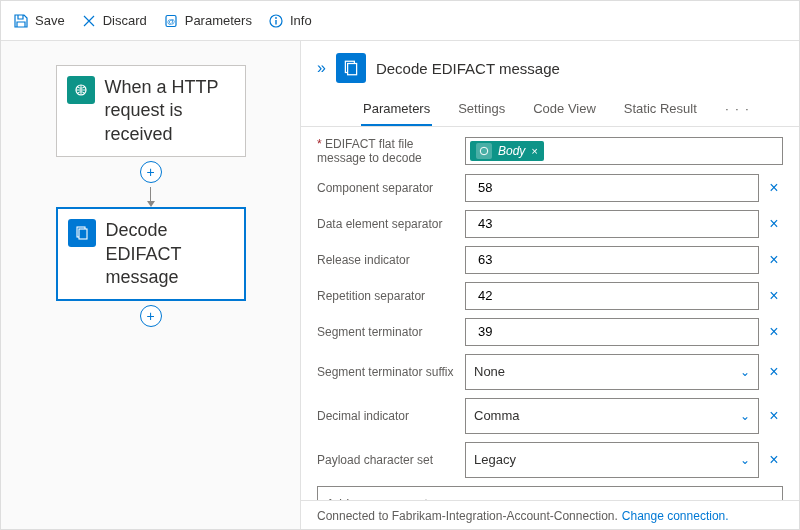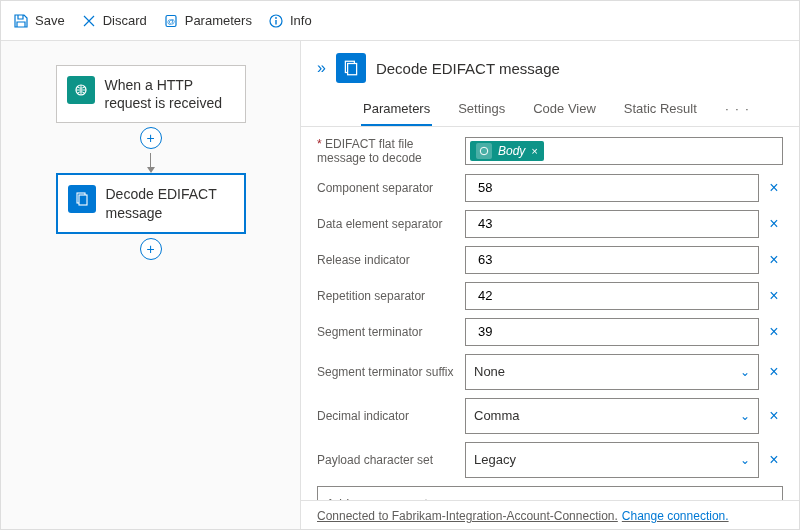--- a/index.html
+++ b/index.html
@@ -6,21 +6,21 @@
   body { width: 800px; height: 530px; background: #fff; color: #323130; font-size: 13px; overflow: hidden; border: 1px solid #ddd;}
   .toolbar { height: 40px; display: flex; align-items: center; gap: 16px; padding: 0 12px; border-bottom: 1px solid #e1e1e1; }
   .tb-btn { display: flex; align-items: center; gap: 6px; color: #323130; cursor: pointer; }
   .tb-btn .ico { width: 16px; height: 16px; color: #0078d4; display: flex; align-items: center; justify-content: center; }
   .main { display: flex; height: calc(530px - 40px); }
   .canvas { width: 300px; padding: 24px 0 0 0; display: flex; flex-direction: column; align-items: center; border-right: 1px solid #e1e1e1; background: #fafafa; }
   .node { width: 190px; border: 1px solid #c8c6c4; background: #fff; padding: 10px 10px; display: flex; gap: 10px; align-items: flex-start; cursor: pointer; }
   .node.selected { border: 2px solid #0078d4; }
   .node-icon { width: 28px; height: 28px; background: #0d9488; border-radius: 3px; display: flex; align-items: center; justify-content: center; color: #fff; flex-shrink: 0; }
   .node-icon.blue { background: #0078d4; }
-  .node-title { font-size: 14px; line-height: 1.3; }
+  .node-title { font-size: 18px; line-height: 1.3; }
   .connector { display: flex; flex-direction: column; align-items: center; }
   .plus-circle { width: 22px; height: 22px; border: 1px solid #0078d4; border-radius: 50%; color: #0078d4; display: flex; align-items: center; justify-content: center; font-size: 14px; background: #fff; cursor: pointer; margin: 4px 0; }
   .vline { width: 1px; height: 14px; background: #8a8886; }
   .arrow-down { width: 0; height: 0; border-left: 4px solid transparent; border-right: 4px solid transparent; border-top: 6px solid #8a8886; }
   .panel { flex: 1; display: flex; flex-direction: column; }
   .panel-head { display: flex; align-items: center; gap: 10px; padding: 12px 16px 4px 16px; }
   .collapse { color: #0078d4; font-size: 16px; cursor: pointer; }
   .panel-icon { width: 30px; height: 30px; background: #0078d4; border-radius: 3px; display: flex; align-items: center; justify-content: center; color: #fff; }
   .panel-title { font-size: 15px; }
   .tabs { display: flex; gap: 24px; padding: 6px 16px 0 60px; border-bottom: 1px solid #e1e1e1; align-items: center; }
@@ -35,21 +35,21 @@
   .txt { flex: 1; height: 28px; border: 1px solid #8a8886; padding: 0 12px; font-size: 13px; background: #fff; }
   .sel { flex: 1; height: 36px; border: 1px solid #8a8886; padding: 0 8px; font-size: 13px; background: #fff; display: flex; align-items: center; justify-content: space-between; cursor: pointer; }
   .chev { color: #0078d4; font-size: 12px; }
   .clear { width: 18px; height: 18px; color: #0078d4; cursor: pointer; display: flex; align-items: center; justify-content: center; font-size: 16px; }
   .token-box { flex: 1; min-height: 28px; border: 1px solid #8a8886; padding: 3px 4px; display: flex; align-items: center; }
   .token { background: #0d9488; color: #fff; border-radius: 2px; display: inline-flex; align-items: center; gap: 6px; padding: 2px 6px; font-size: 12px; font-style: italic; }
   .token .ti { width: 16px; height: 16px; background: rgba(255,255,255,0.25); border-radius: 2px; display: flex; align-items: center; justify-content: center; }
   .token .tx { font-size: 11px; cursor: pointer; }
   .addp { margin-top: 4px; }
   .addp .sel { color: #605e5c; }
-  .footer { padding: 8px 16px; font-size: 12px; color: #605e5c; border-top: 1px solid #e1e1e1; display:flex; gap:4px; align-items:center;text-decoration:underline;}
+  .footer { padding: 8px 16px; font-size: 12px; color: #605e5c; border-top: 1px solid #e1e1e1; display:flex; gap:4px; align-items:center;}
   .footer a { color: #0078d4; cursor: pointer; }
   svg { display: block; }
 </style>
 </head>
 <body>
 
 <div class="toolbar">
   <div class="tb-btn">
     <span class="ico">
       <svg width="16" height="16" viewBox="0 0 16 16">

